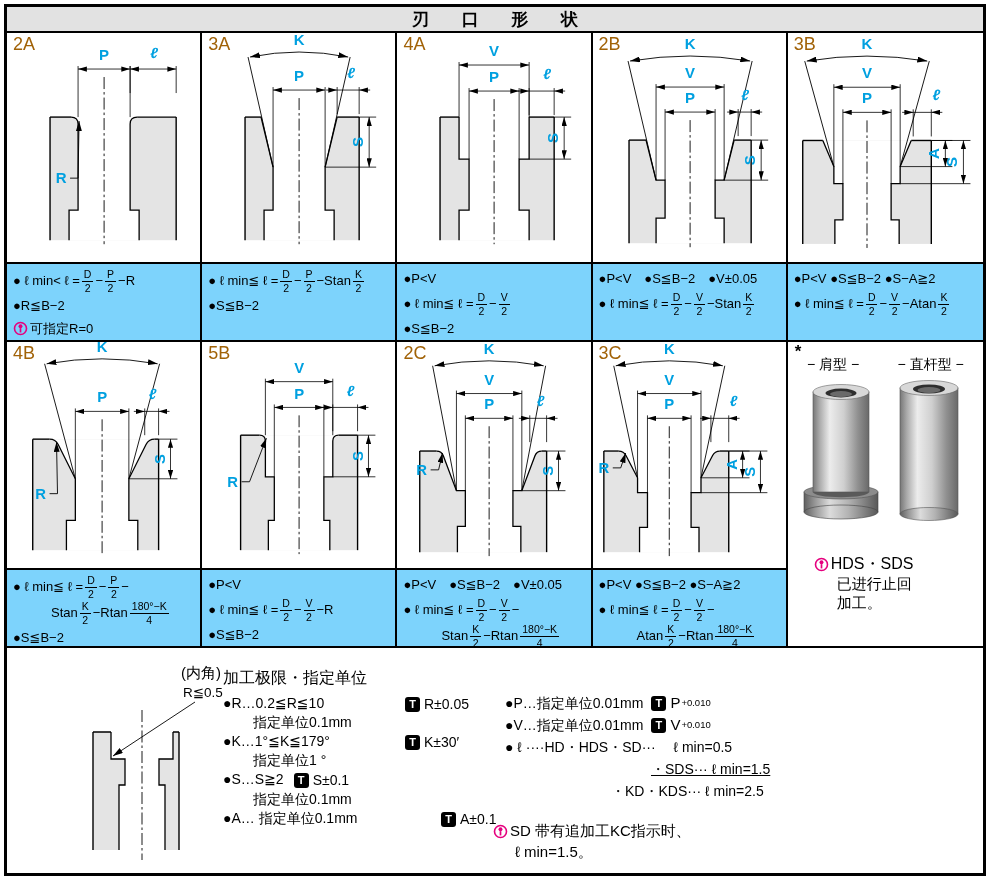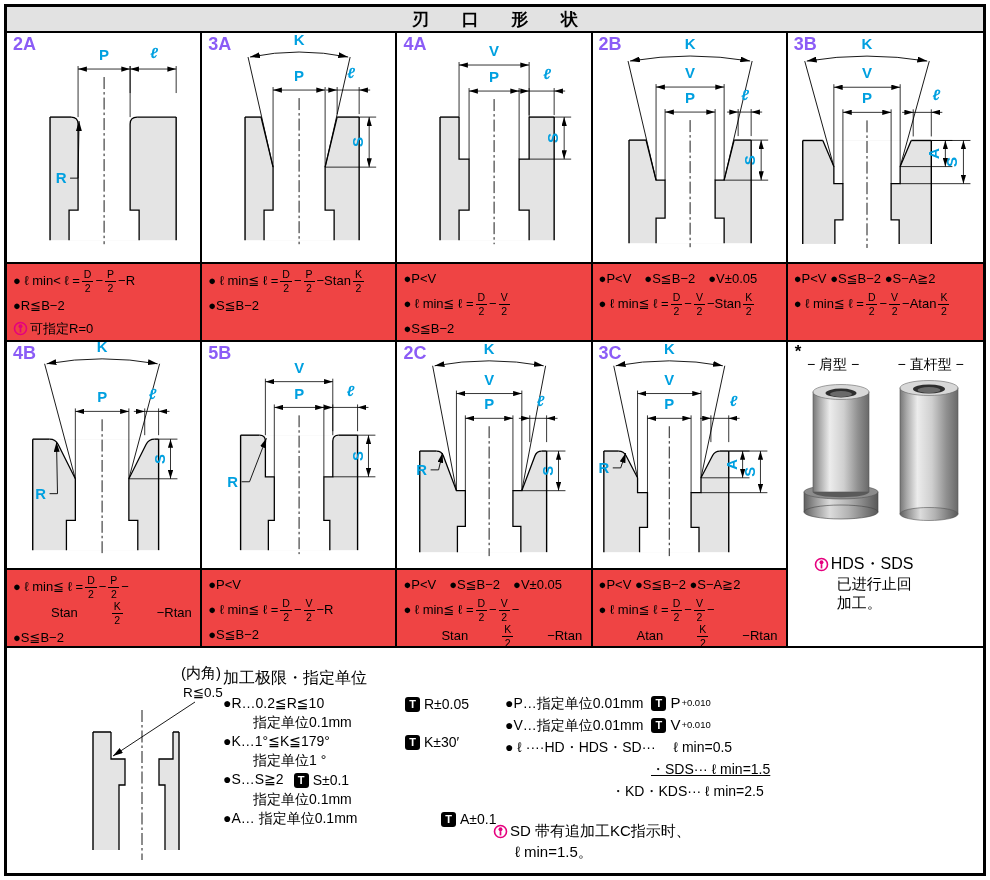--- a/index.html
+++ b/index.html
@@ -11,29 +11,29 @@
   
   .hdr { height: 26px; background: #e2e2e2; border-bottom: 2px solid #000;
          display: flex; align-items: center; justify-content: center;
          font-size: 17px; font-weight: bold; letter-spacing: 14px; text-indent: 14px; }
   
   .row { display: flex; border-bottom: 2px solid #000; }
   #row1 { height: 309px; }
   #row2 { height: 306px; }
   .cell { position: relative; width: 20%; border-right: 2px solid #000; background: #fff; overflow: hidden; }
   .cell:last-child { border-right: none; }
-  .cell-id { position: absolute; left: 6px; top: 1px; font-size: 18px; font-weight: bold;
-             color: #8b5cf6; z-index: 3; }
+  .cell-id { position: absolute; left: 6px; top: 1px; font-size: 18px; font-weight: normal;
+             color: #a16207; z-index: 3; }
   .diag { position: absolute; left: 0; top: 0; right: 0; bottom: 78px; }
   .diag svg { width: 100%; height: 100%; }
   .formula { position: absolute; left: 0; right: 0; bottom: 0; height: 78px;
-             background: #ef4444; border-top: 2px solid #000; padding: 4px 5px 2px 6px;
+             background: #7dd3fc; border-top: 2px solid #000; padding: 4px 5px 2px 6px;
              font-size: 13px; line-height: 1.1; overflow: hidden; }
   .f-line { display: flex; align-items: center; min-height: 23px; white-space: pre; }
-  .f-line.ind { padding-left: 38px; gap: 32px; }
+  .f-line.ind { padding-left: 38px; }
   .fr { display: inline-flex; flex-direction: column; align-items: center;
         margin: 0 2px; font-size: 10.5px; line-height: 1.2; }
   .fr .n { border-bottom: 1px solid #000; padding: 0 2px; }
   
   .nico { width: 15px; height: 15px; margin-right: 2px; flex: 0 0 auto; display:inline-block; vertical-align:middle; }
   
   .photo-cell { position: relative; width: 20%; background: #fff; }
   .ast { position: absolute; left: 7px; top: 0px; font-size: 17px; font-weight: bold; }
   .ph-labels { position: absolute; left: 0; right: 0; top: 14px; display: flex;
                justify-content: space-around; font-size: 14px; }

